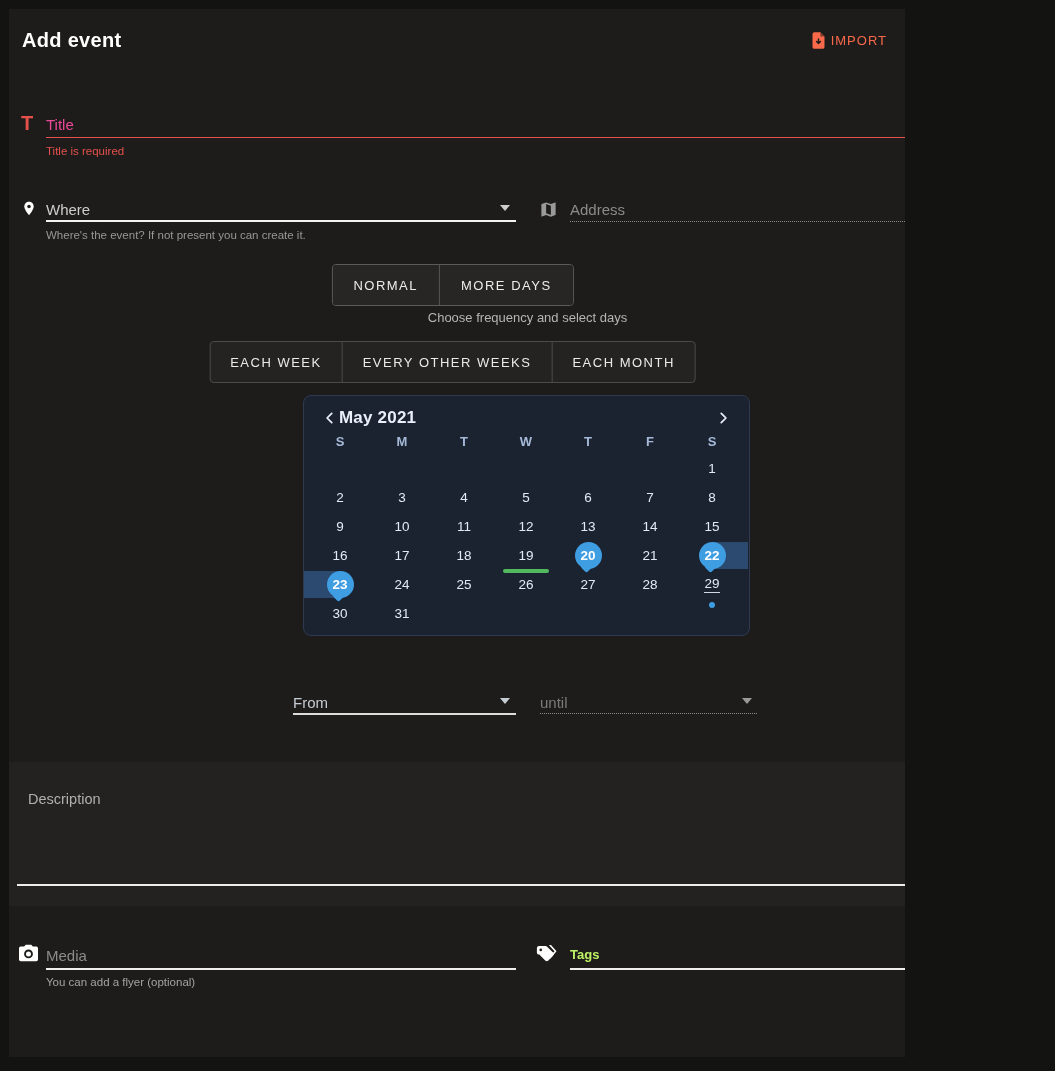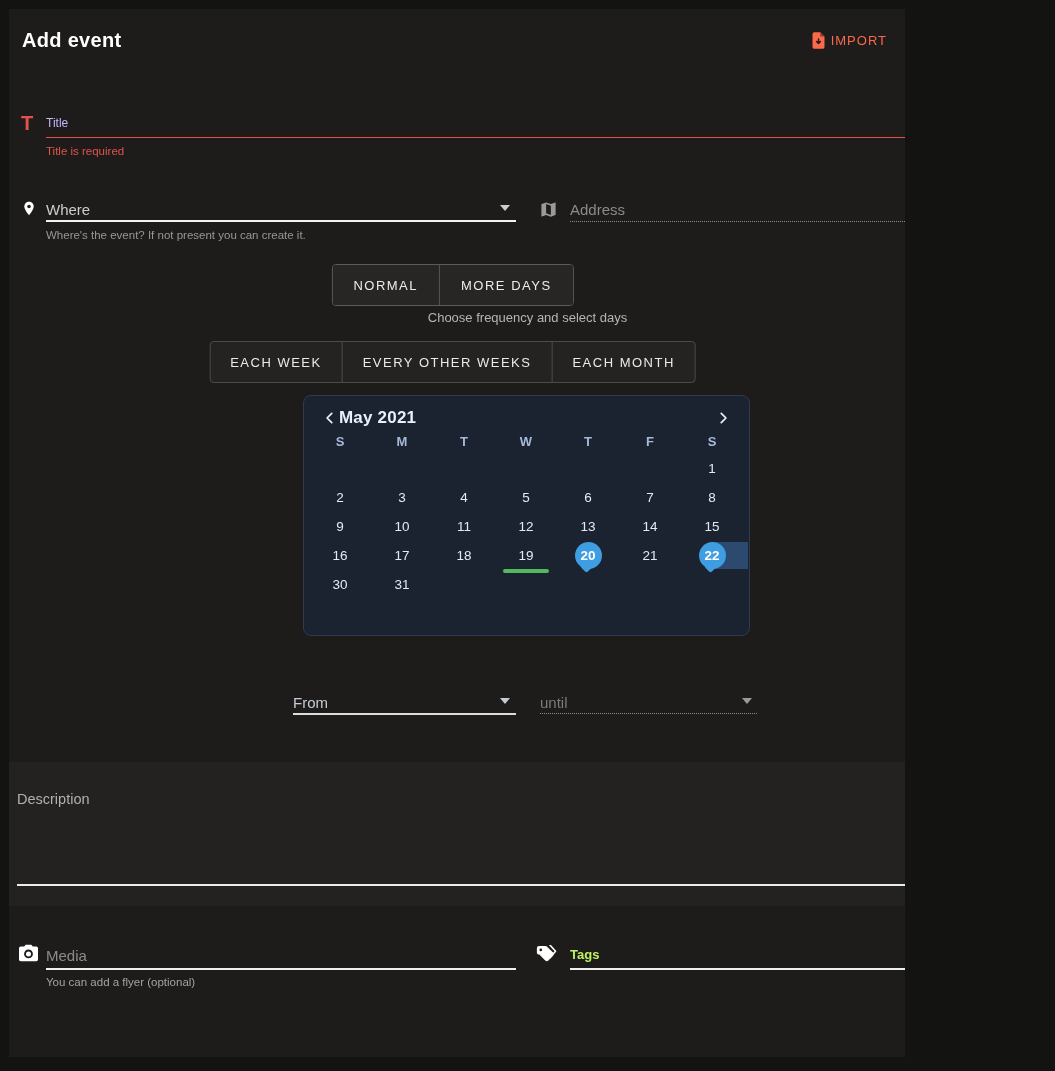--- a/index.html
+++ b/index.html
@@ -12,21 +12,21 @@
   .panel { position:absolute; left:9px; top:9px; width:1037px; height:1048px; background:#1d1c1a; }
   .abs { position:absolute; }
 
   
   .page-title { left:22px; top:29px; font-size:20px; font-weight:700; color:#ffffff; letter-spacing:.3px; }
   .import-btn { top:31px; right:18px; display:flex; align-items:center; gap:5px;
     color:#f9694a; font-size:13px; font-weight:500; letter-spacing:1px; cursor:pointer; }
 
   
   .t-icon { left:21px; top:112px; color:#e4514d; font-size:20px; font-weight:700; }
-  .title-ph { left:46px; top:116px; font-size:12px; color:#c4b5fd; }
+  .title-ph { left:46px; top:116px; font-size:15px; color:#ec4899; }
   .title-line { left:46px; width:991px; top:137px; height:1px; background:#e4514d; }
   .title-err { left:46px; top:145px; font-size:11.5px; color:#e4514d; }
 
   
   .where-label { left:46px; top:201px; font-size:15px; color:#cdcdcd; }
   .where-line { left:46px; width:470px; top:220px; height:2px; background:#f2f2f2; }
   .where-helper { left:46px; top:229px; font-size:11.5px; color:#999793; }
   .addr-label { left:570px; top:201px; font-size:15px; color:#8b8b8b; }
   .addr-line { left:570px; width:467px; top:213px; height:9px; border-bottom:1px dotted #8b8b8b; }
 
@@ -76,21 +76,21 @@
     width:6px; height:6px; border-radius:50%; background:#3f9de2; }
 
   
   .from-label { left:293px; top:694px; font-size:15px; color:#c6ccd4; }
   .from-line { left:293px; width:223px; top:713px; height:1.5px; background:#dcdcdc; }
   .until-label { left:540px; top:694px; font-size:15px; color:#7b7b7b; }
   .until-line { left:540px; width:217px; top:705px; height:9px; border-bottom:1px dotted #8b8b8b; }
 
   
   .desc-band { left:9px; width:1037px; top:762px; height:144px; background:#232220; }
-  .desc-label { left:17px; top:791px; font-size:14.5px; color:#b2b0ad; }
+  .desc-label { left:28px; top:791px; font-size:14.5px; color:#b2b0ad; }
   .desc-line { left:17px; width:1020px; top:884px; height:1.5px; background:#ececec; }
 
   
   .media-label { left:46px; top:947px; font-size:15px; color:#8b8b8b; }
   .media-line { left:46px; width:470px; top:968px; height:1.5px; background:#efefef; }
   .media-helper { left:46px; top:976px; font-size:11.5px; color:#a3a3a1; }
   .tags-label { left:570px; top:947px; font-size:13px; color:#bef264;font-weight:bold; }
   .tags-line { left:570px; width:467px; top:968px; height:1.5px; background:#efefef; }
 
   .send-btn { left:981px; top:1022px; width:59px; height:32px; background:#353534; border-radius:8px;
@@ -213,20 +213,35 @@
           <div class="cal-cell">
             <div class="balloon">20</div>
           </div>
           <div class="cal-cell">21</div>
           <div class="cal-cell">
             <div class="band band-right"></div>
             <div class="balloon">22</div>
           </div>
         </div>
         <div class="cal-week">
+          <div class="cal-cell">
+            <div class="band band-left"></div>
+            <div class="balloon">23</div>
+          </div>
+          <div class="cal-cell">24</div>
+          <div class="cal-cell">25</div>
+          <div class="cal-cell">26</div>
+          <div class="cal-cell">27</div>
+          <div class="cal-cell">28</div>
+          <div class="cal-cell">
+            <span class="u-line">29</span>
+            <div class="day-dot"></div>
+          </div>
+        </div>
+        <div class="cal-week">
           <div class="cal-cell">30</div>
           <div class="cal-cell">31</div>
           <div class="cal-cell"></div>
           <div class="cal-cell"></div>
           <div class="cal-cell"></div>
           <div class="cal-cell"></div>
           <div class="cal-cell"></div>
         </div>
       </div>
   </div>

